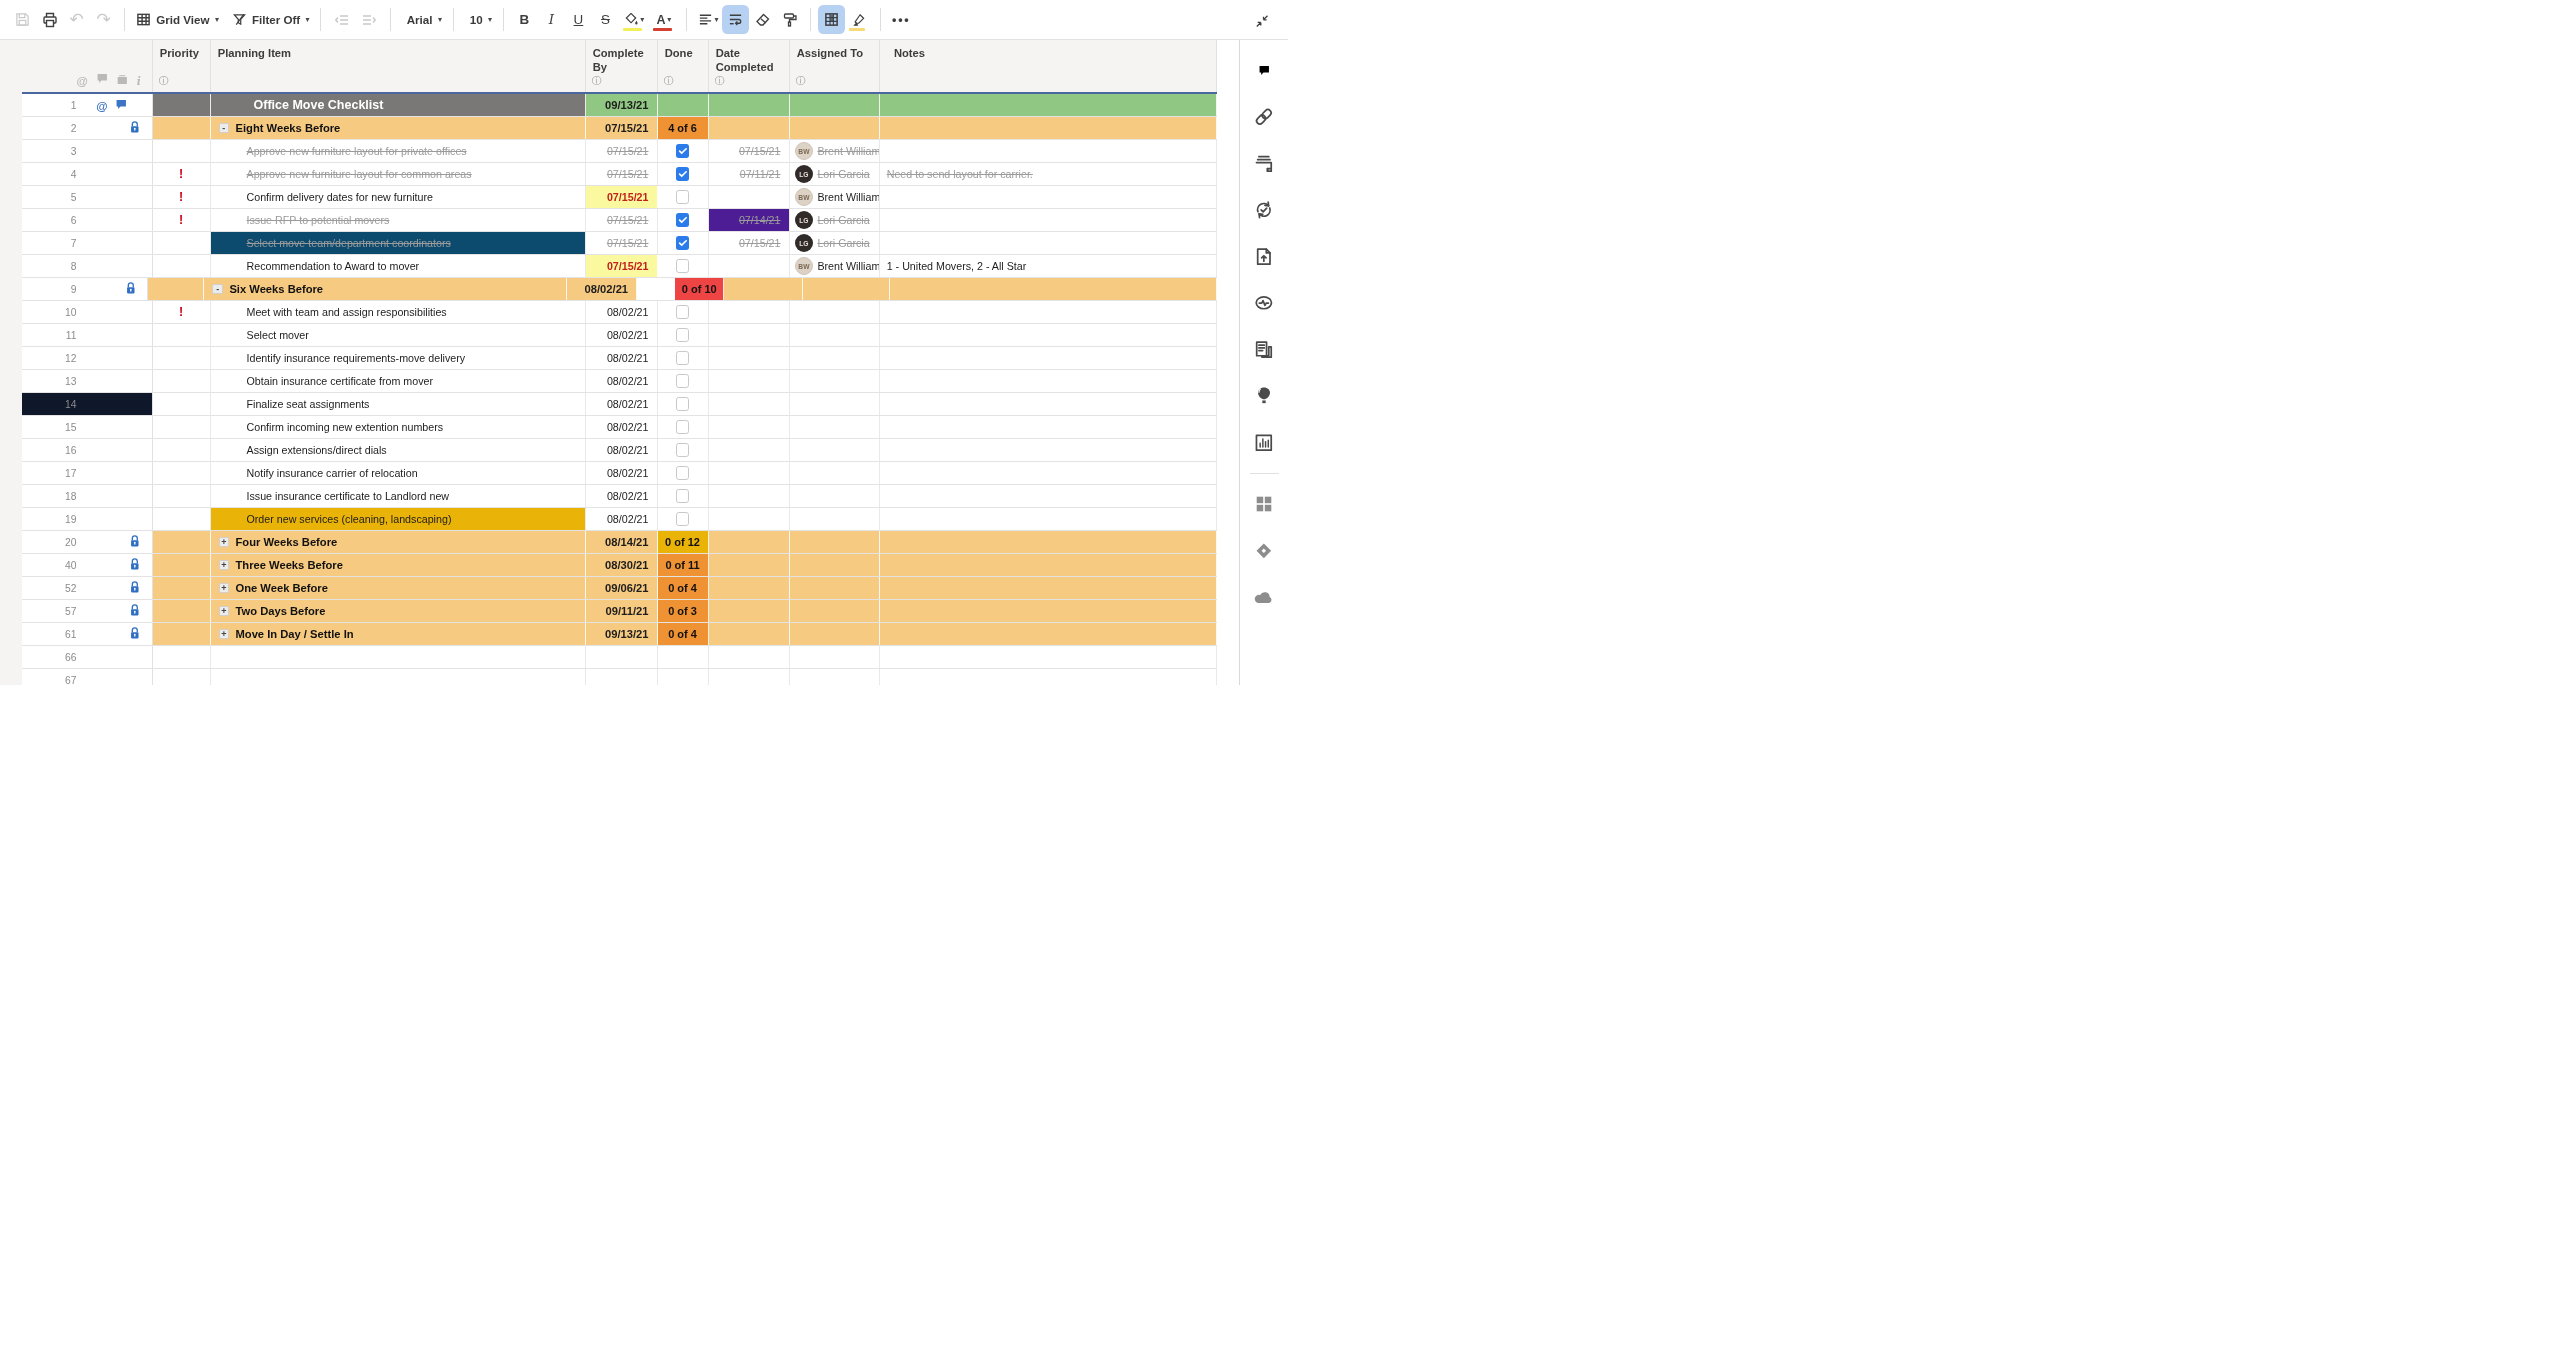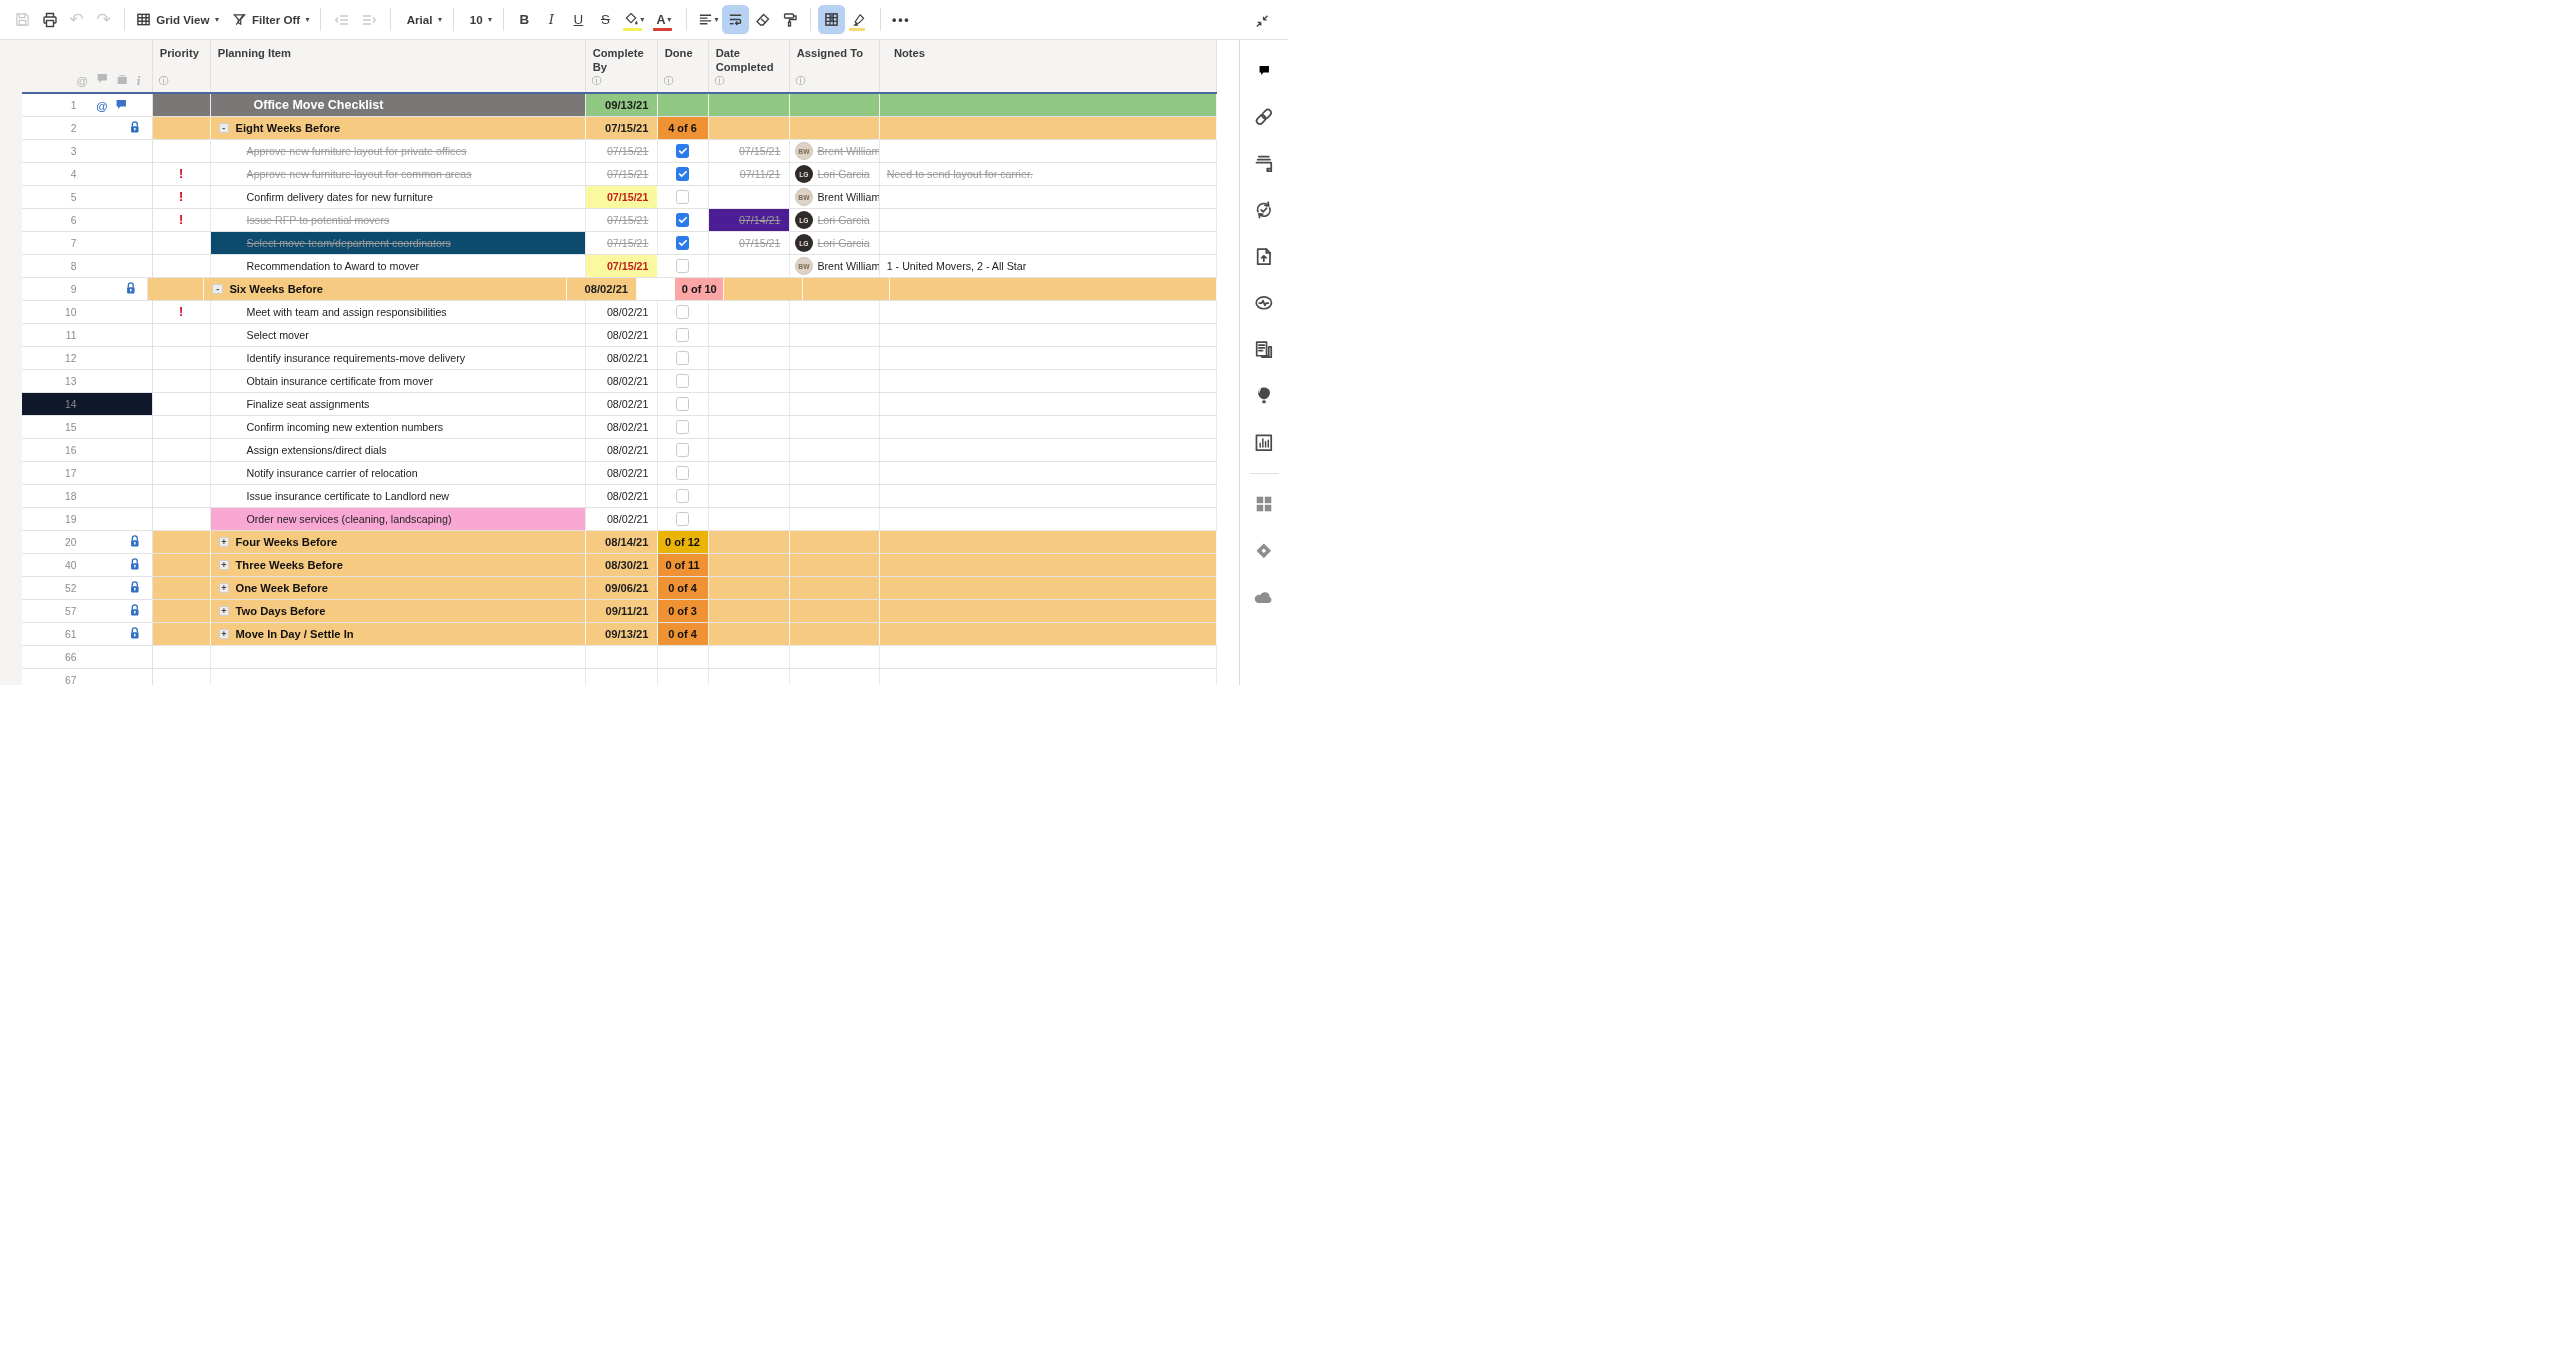--- a/index.html
+++ b/index.html
@@ -522,21 +522,21 @@
             </svg></span>
         </div>
         <div class="cell c-pri colored" style="background:#f7ca81;"></div>
         <div class="cell c-item colored" style="background:#f7ca81;">
           <span class="exp-box">-</span>
           <span class="item-section">Six Weeks Before</span>
         </div>
         <div class="cell c-cb colored" style="background:#f7ca81;">
           <span class="date-bold">08/02/21</span>
         </div>
-        <div class="cell c-done colored" style="background:#fca5a5;margin-left:38px;">
+        <div class="cell c-done colored" style="background:#ef4444;margin-left:38px;">
           <span class="chip-text">0 of 10</span>
         </div>
         <div class="cell c-dc colored" style="background:#f7ca81;"></div>
         <div class="cell c-as colored" style="background:#f7ca81;"></div>
         <div class="cell c-notes colored" style="background:#f7ca81;"></div>
       </div>
       <div class="row" style="height: 23px;">
         <div class="cell c-num" style="background:#fff;">
           <span class="rownum">10</span>
         </div>
@@ -698,21 +698,21 @@
         </div>
         <div class="cell c-dc" style="background:#fff;"></div>
         <div class="cell c-as" style="background:#fff;"></div>
         <div class="cell c-notes" style="background:#fff;"></div>
       </div>
       <div class="row" style="height: 23px;">
         <div class="cell c-num" style="background:#fff;">
           <span class="rownum">19</span>
         </div>
         <div class="cell c-pri" style="background:#fff;"></div>
-        <div class="cell c-item" style="background:#f9a8d4;">
+        <div class="cell c-item" style="background:#eab308;">
           <span class="item-task">Order new services (cleaning, landscaping)</span>
         </div>
         <div class="cell c-cb" style="background:#fff;">
           <span class="">08/02/21</span>
         </div>
         <div class="cell c-done" style="background:#fff;">
           <span class="checkbox off"></span>
         </div>
         <div class="cell c-dc" style="background:#fff;"></div>
         <div class="cell c-as" style="background:#fff;"></div>

